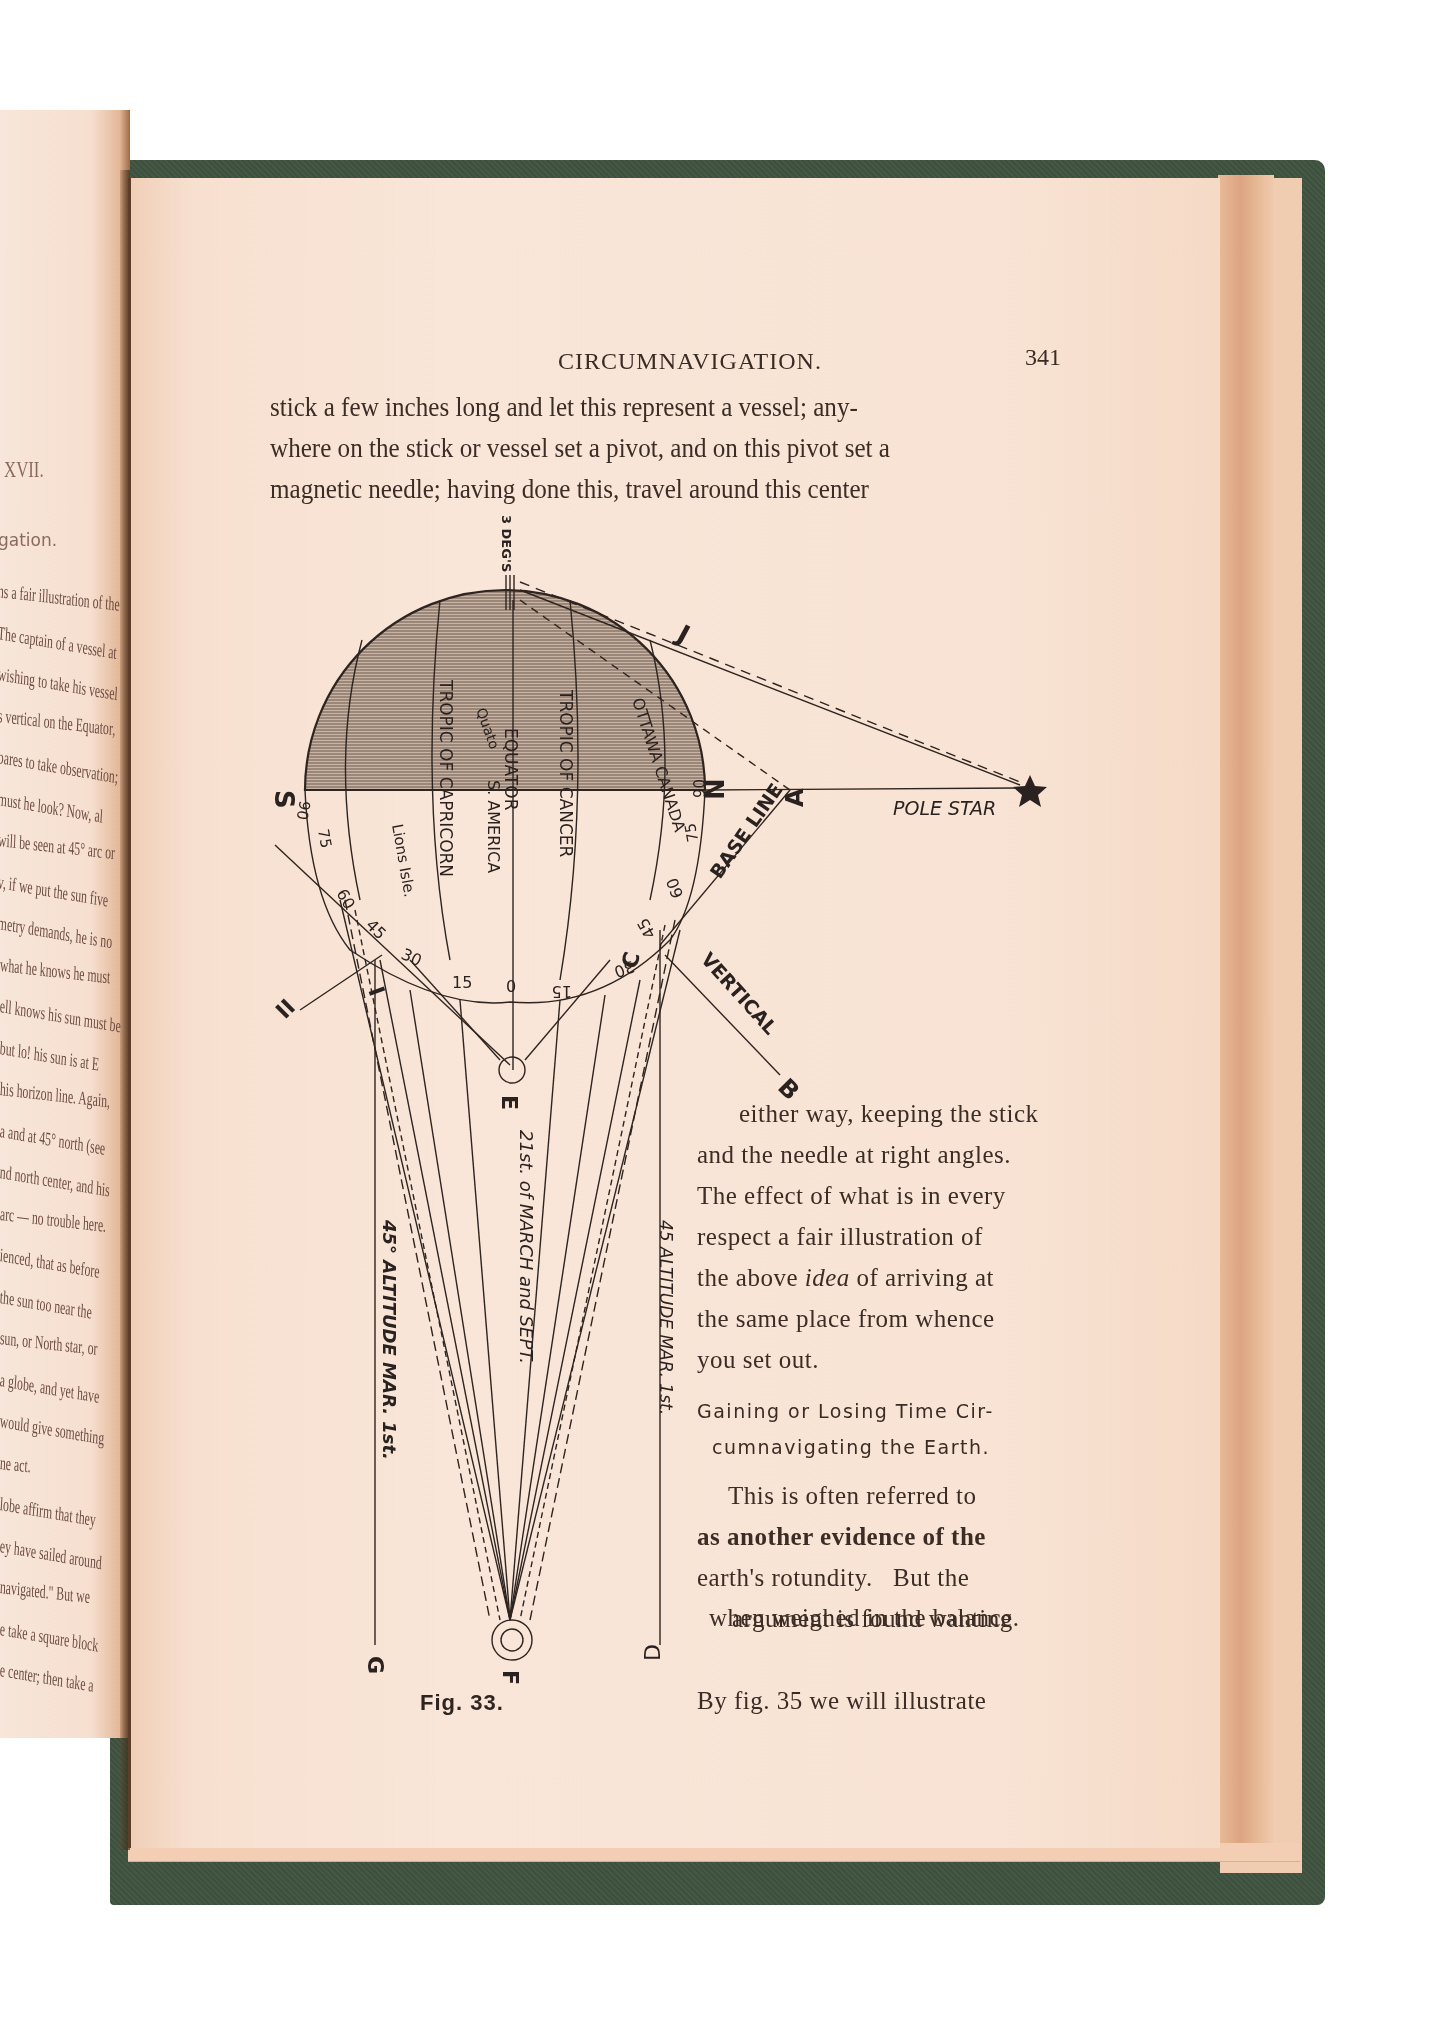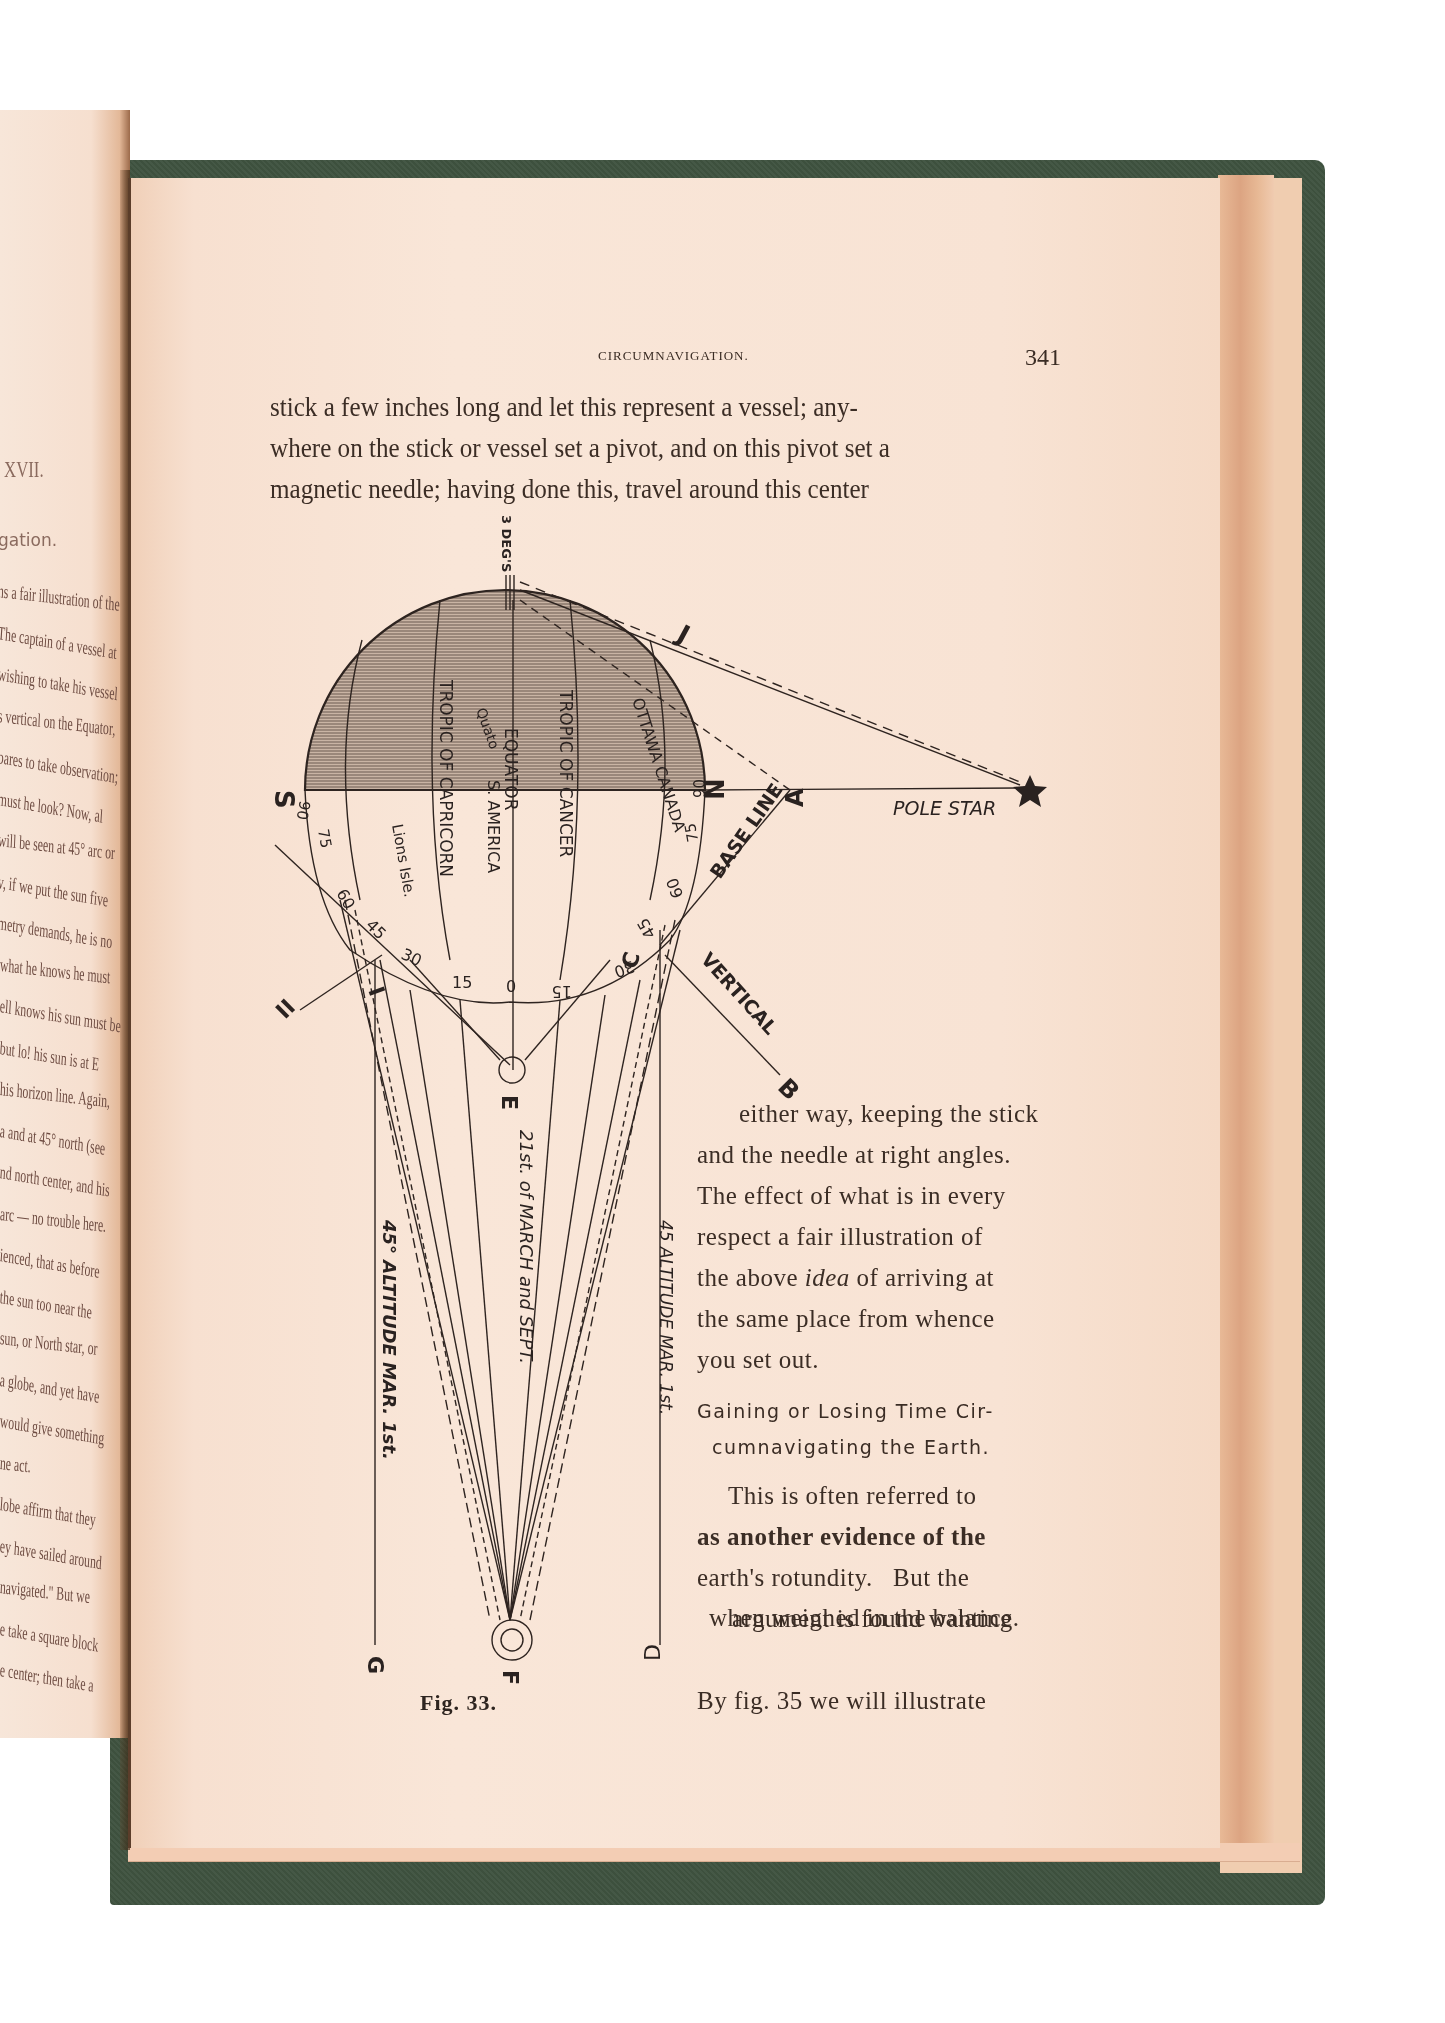--- a/index.html
+++ b/index.html
@@ -13,27 +13,27 @@
   #edge-stripe{left:1218px;top:175px;width:56px;height:1672px;background:linear-gradient(90deg,#e9bb98,#dca482 40%,#e7b894 70%,#f0cbb0);}
   #edge-bottom{left:128px;top:1843px;width:1172px;height:18px;background:#f3cdb4;border-bottom:1px solid #d9ad91;}
   
   #left-page{left:0;top:110px;width:130px;height:1628px;background:linear-gradient(90deg,#f7e6d9 0,#f6dfcf 70%,#e3b898 92%,#9c6a4a 100%);}
   #left-page-shadow{left:120px;top:170px;width:10px;height:1680px;background:linear-gradient(90deg,rgba(120,70,40,0.2),rgba(60,40,20,0.7));}
   
   #page{left:128px;top:178px;width:1092px;height:1670px;background:linear-gradient(90deg,#f0cfb7 0,#f7e0d0 6%,#f9e6d8 30%,#f8e3d4 80%,#f5dac6 100%);}
   #gutter-line{left:128px;top:178px;width:3px;height:1670px;background:#5b3d2a;}
   
   .run-head{font-family:"Liberation Serif",serif;color:#3a2c24;}
-  #running-head{left:558px;top:348px;font-size:13px;letter-spacing:1px;margin-left:40px;}
+  #running-head{left:558px;top:348px;font-size:24px;letter-spacing:1px;}
   #page-num{left:1025px;top:344px;font-size:24px;}
   .body-line{font-family:"Liberation Serif",serif;color:#3b2d25;font-size:27px;white-space:nowrap;}
   .body-right{font-family:"Liberation Serif",serif;color:#3b2d25;font-size:25px;white-space:nowrap;letter-spacing:0.5px;}
   .subhead{font-family:"DejaVu Sans",sans-serif;color:#3a2c24;font-size:19px;letter-spacing:1.5px;white-space:nowrap;}
   .left-text{font-family:"Liberation Serif",serif;color:#6e4c42;font-size:19px;white-space:nowrap;transform-origin:left center;}
-  #fig-caption{left:420px;top:1690px;font-family:Liberation Serif, serif;font-weight:bold;font-size:22px;color:#2e2520;letter-spacing:1px;}
+  #fig-caption{left:420px;top:1690px;font-family:Liberation Sans, sans-serif;font-weight:bold;font-size:22px;color:#2e2520;letter-spacing:1px;}
   svg text{font-family:"DejaVu Sans",sans-serif;fill:#2a2220;}
 </style>
 </head>
 <body>
 
 <div class="abs" id="cover"></div>
 <div class="abs" id="cover-texture"></div>
 <div class="abs" id="edge-outer"></div>
 <div class="abs" id="edge-stripe"></div>
 <div class="abs" id="edge-bottom"></div>

